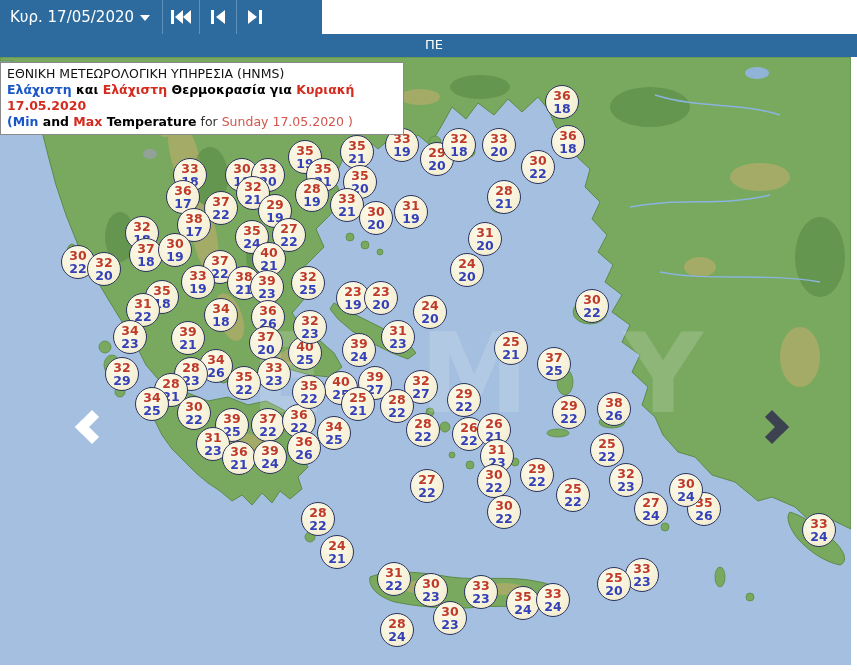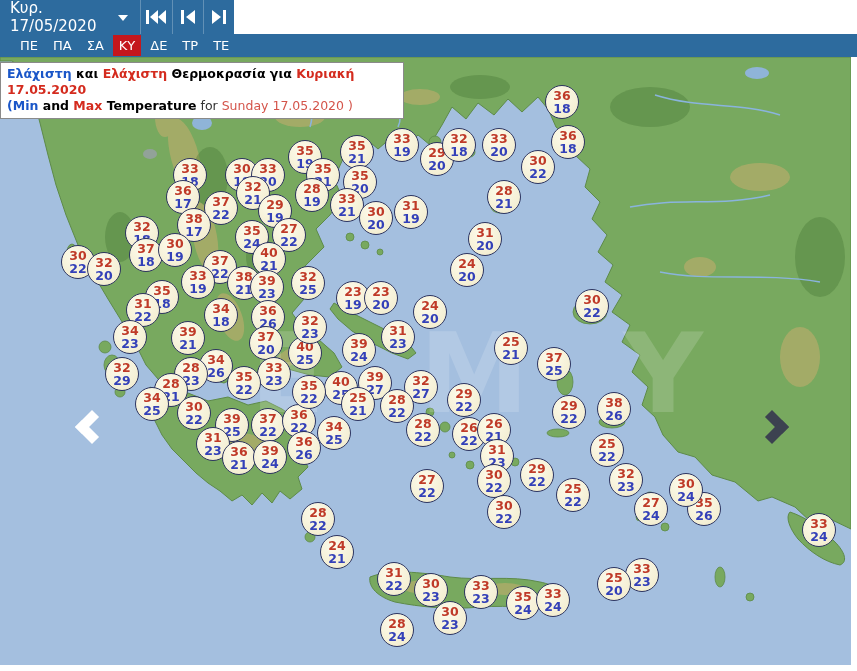--- a/index.html
+++ b/index.html
@@ -1,27 +1,27 @@
 <!DOCTYPE html>
 <html><head>
 <meta charset="utf-8">
 <style>
   * { margin:0; padding:0; box-sizing:border-box; }
   body { font-family:"DejaVu Sans","Liberation Sans",sans-serif; background:#fff; }
   .screen { position:relative; width:857px; height:671px; background:#fff; overflow:hidden; }
 
   
-  .row1 { position:absolute; left:0; top:0; width:234px; height:34px; background:#2d6b9e; display:flex; align-items:center; }
+  .row1 { position:absolute; left:0; top:0; width:322px; height:34px; background:#2d6b9e; display:flex; align-items:center; }
   .date-btn { display:flex; align-items:center; gap:6px; color:#fff; font-size:15px; padding:0 12px 0 10px; height:100%; cursor:pointer; }
   .caret { width:0; height:0; border-left:5px solid transparent; border-right:5px solid transparent; border-top:6px solid #fff; margin-top:2px; }
   .vsep { width:1px; height:34px; background:rgba(255,255,255,.25); }
   .nav-btn { display:flex; align-items:center; justify-content:center; width:36px; height:100%; cursor:pointer; }
   .nav-btn svg { fill:#fff; }
 
-  .row2 { position:absolute; left:0; top:34px; width:857px; height:23px; background:#2d6b9e; display:flex; align-items:center; padding-left:14px; }
+  .row2 { position:absolute; left:0; top:34px; width:857px; height:23px; background:#2d6b9e; display:flex; align-items:center; padding-left:14px;flex-direction:column; }
   .tab { color:#fff; font-size:13px; padding:3px 6px; margin-right:3px; cursor:pointer; }
   .tab.selected { background:#c4171c; }
 
   
   .map { position:absolute; left:0; top:57px; width:851px; height:608px; background:#a4bfdf; }
   .map svg { display:block; }
 
   .infobox { position:absolute; left:0; top:5px; width:404px; background:#fff; border:1px solid #8a8a8a; padding:3px 6px 4px 6px; z-index:6; }
   .infobox .l1 { font-size:12.5px; color:#111; line-height:16px; }
   .infobox .l2, .infobox .l3 { font-size:12.5px; line-height:16px; }
@@ -170,20 +170,21 @@
         <ellipse cx="172" cy="52" rx="13" ry="9"></ellipse>
           <ellipse cx="202" cy="66" rx="10" ry="7"></ellipse>
         <ellipse cx="757" cy="16" rx="12" ry="6"></ellipse>
           <ellipse cx="100" cy="28" rx="7" ry="4"></ellipse>
       </g>
       <ellipse cx="150" cy="97" rx="7" ry="5" fill="#98a0a8" opacity="0.8"></ellipse>
       <text x="250" y="355" font-size="110" font-weight="bold" letter-spacing="28" fill="rgba(255,255,255,0.16)">Ε Μ Υ</text>
     </svg>
 
     <div class="infobox">
+      <div class="l1">ΕΘΝΙΚΗ ΜΕΤΕΩΡΟΛΟΓΙΚΗ ΥΠΗΡΕΣΙΑ (HNMS)</div>
       <div class="l2"><span style="color: rgb(26, 86, 200); font-weight: 700;">Ελάχιστη</span><span style="color: rgb(0, 0, 0); font-weight: 700;"> και </span><span style="color: rgb(212, 43, 30); font-weight: 700;">Ελάχιστη</span><span style="color: rgb(0, 0, 0); font-weight: 700;"> Θερμοκρασία για </span><span style="color: rgb(212, 43, 30); font-weight: 700;">Κυριακή 17.05.2020</span></div>
       <div class="l3"><span style="color: rgb(26, 86, 200); font-weight: 700;">(Min</span><span style="color: rgb(0, 0, 0); font-weight: 700;"> and </span><span style="color: rgb(212, 43, 30); font-weight: 700;">Max</span><span style="color: rgb(0, 0, 0); font-weight: 700;"> Temperature</span><span style="color: rgb(51, 51, 51);"> for </span><span style="color: rgb(212, 84, 74);">Sunday 17.05.2020 )</span></div>
     </div>
 
     <div class="chev chev-left"></div>
     <div class="chev chev-right"></div>
   </div>
 
   <div id="bubble-layer">
       <div class="bubble" style="left: 190px; top: 175px;">

